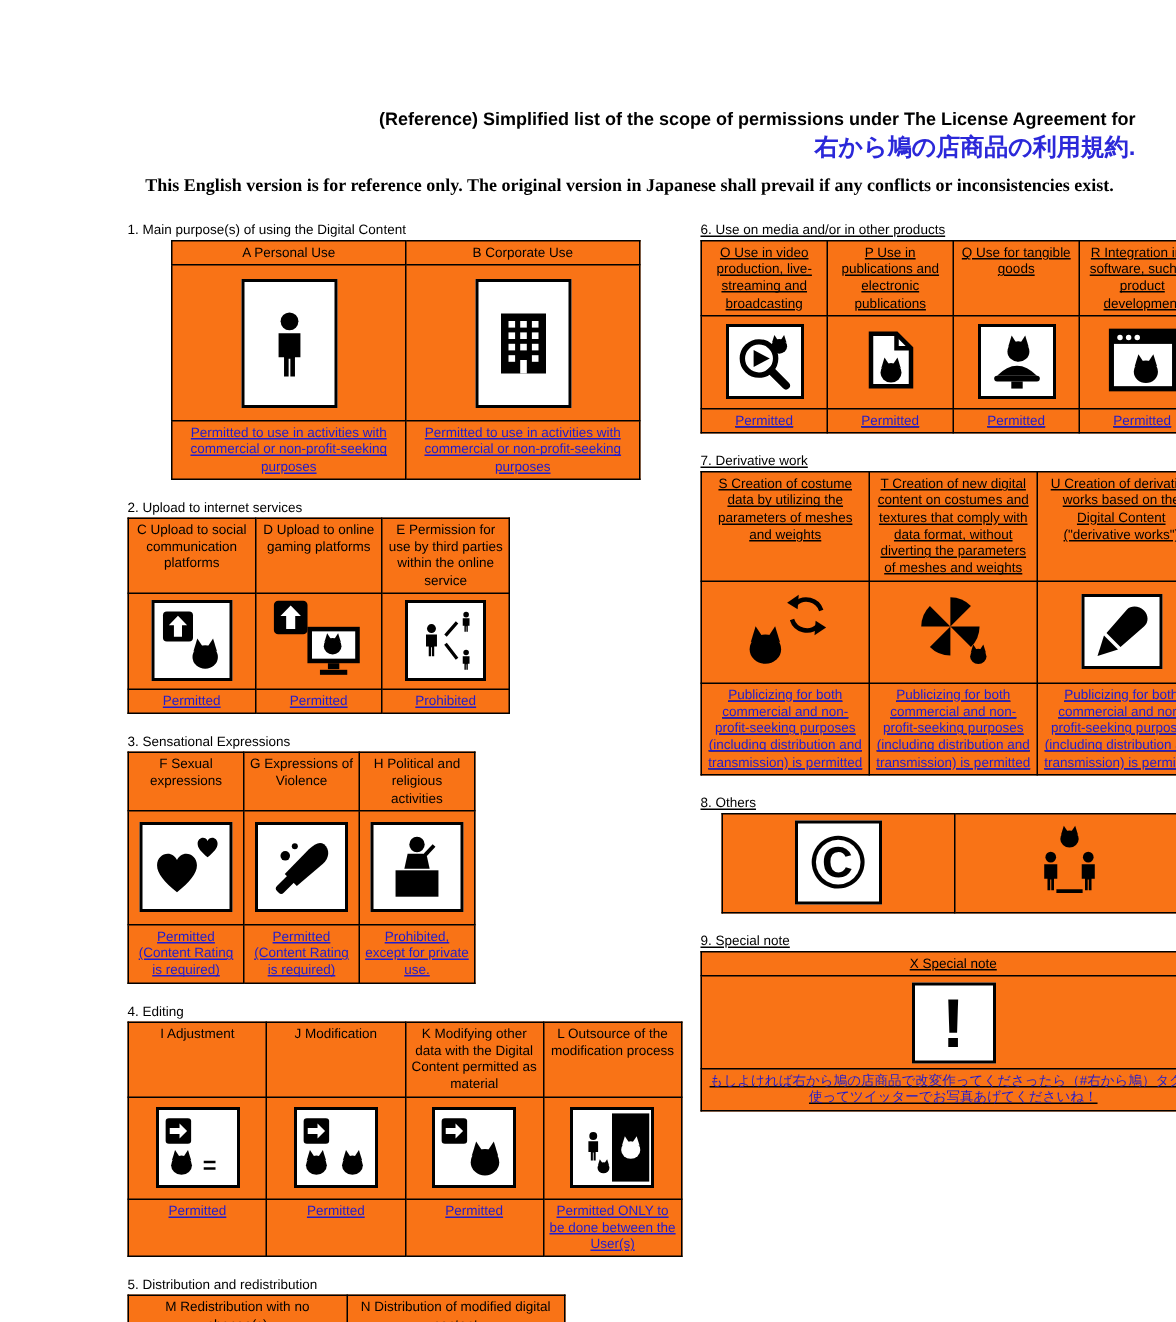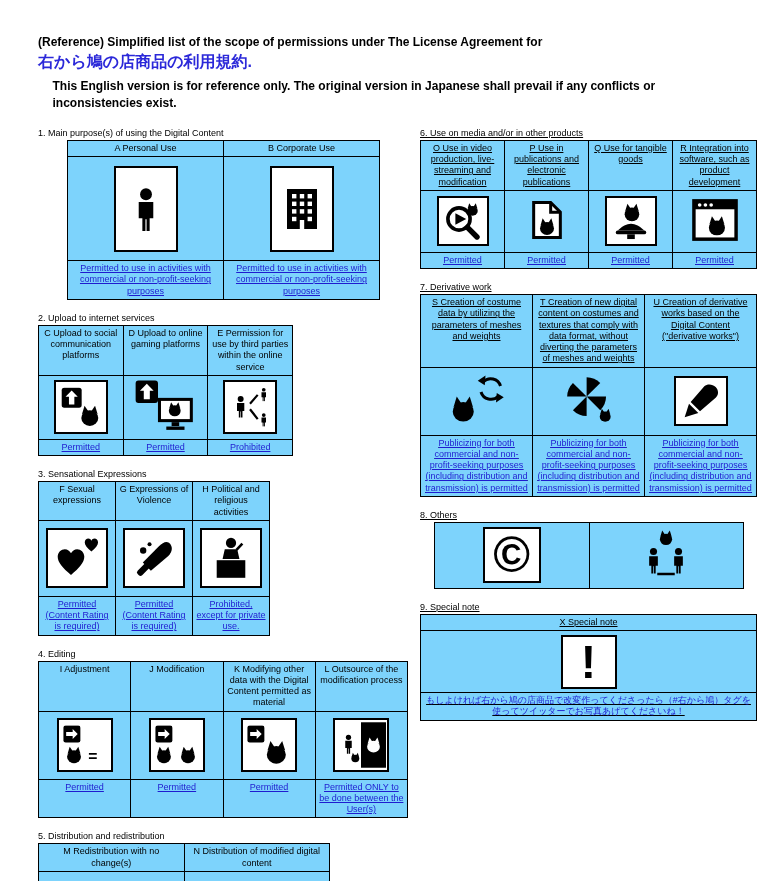--- a/index.html
+++ b/index.html
@@ -2,29 +2,29 @@
 <html><head>
 <meta charset="utf-8">
 <style>
   * { box-sizing: border-box; }
   html,body { margin:0; padding:0; }
   body {
     width:784px; min-height:881px; background:#fff; color:#000;
     font-family:"Liberation Sans", sans-serif; position:relative;
   }
   .page { padding:34px 27px 14px 38px; }
-  .titles { text-align:left; font-weight:bold; font-size:12px; line-height:1.4; }
+  .titles { text-align:right; font-weight:bold; font-size:12px; line-height:1.4;margin-top:37px; }
   .title-jp { color:#2b28d9; font-size:16px; }
-  .title-note { margin:5px auto 0 auto; max-width:690px; }
+  .title-note { margin:5px auto 0 auto; max-width:690px;font-family:Liberation Serif, serif; }
   .cols { display:flex; gap:12px; margin-top:16px; align-items:flex-start; }
   .col-left { width:370px; flex:0 0 370px; }
   .col-right { width:337px; flex:0 0 337px;text-decoration:underline; }
-  .section { margin-bottom:13px; }
+  .section { margin-bottom:13px;margin-left:47px; }
   .sec-title { font-size:9px; margin:0 0 2px 0; }
-  table.perm { border-collapse:collapse; background:#7dd3fc; table-layout:fixed; }
+  table.perm { border-collapse:collapse; background:#f97316; table-layout:fixed; }
   table.perm td {
     border:1px solid #000; font-size:9px; text-align:center;
     vertical-align:top; padding:2px 3px; line-height:1.25; overflow:hidden;
   }
   tr.icon-row td { vertical-align:middle; padding:3px; }
   td.status { color:#1f1cd0; text-decoration:underline; }
   td.note { color:#1f1cd0; text-align:left; text-decoration:none; }
   .ibox { display:inline-flex; align-items:center; justify-content:center; border:2.4px solid #000; background:#fff; }
   .bigchar { font-weight:bold; line-height:1; display:inline-block; }
   
@@ -362,21 +362,21 @@
 
     </div>
 
     <div class="col-right">
 
       <div class="section">
         <div class="sec-title">6. Use on media and/or in other products</div>
         <table class="perm t6">
           <tbody>
               <tr class="hdr-row">
-            <td>O Use in video production, live-streaming and modification</td>
+            <td>O Use in video production, live-streaming and broadcasting</td>
             <td>P Use in publications and electronic publications</td>
             <td>Q Use for tangible goods</td>
             <td>R Integration into software, such as product development</td>
           </tr>
           <tr class="icon-row">
             <td>
               <span class="ibox" style="width:52px;height:50px">
                 <svg width="42" height="40" viewBox="0 0 40 40">
                   <use href="#s-cat" x="22" y="1" width="15" height="15"></use>
                   <use href="#s-magnifier-play" x="1" y="3" width="36" height="36"></use>

